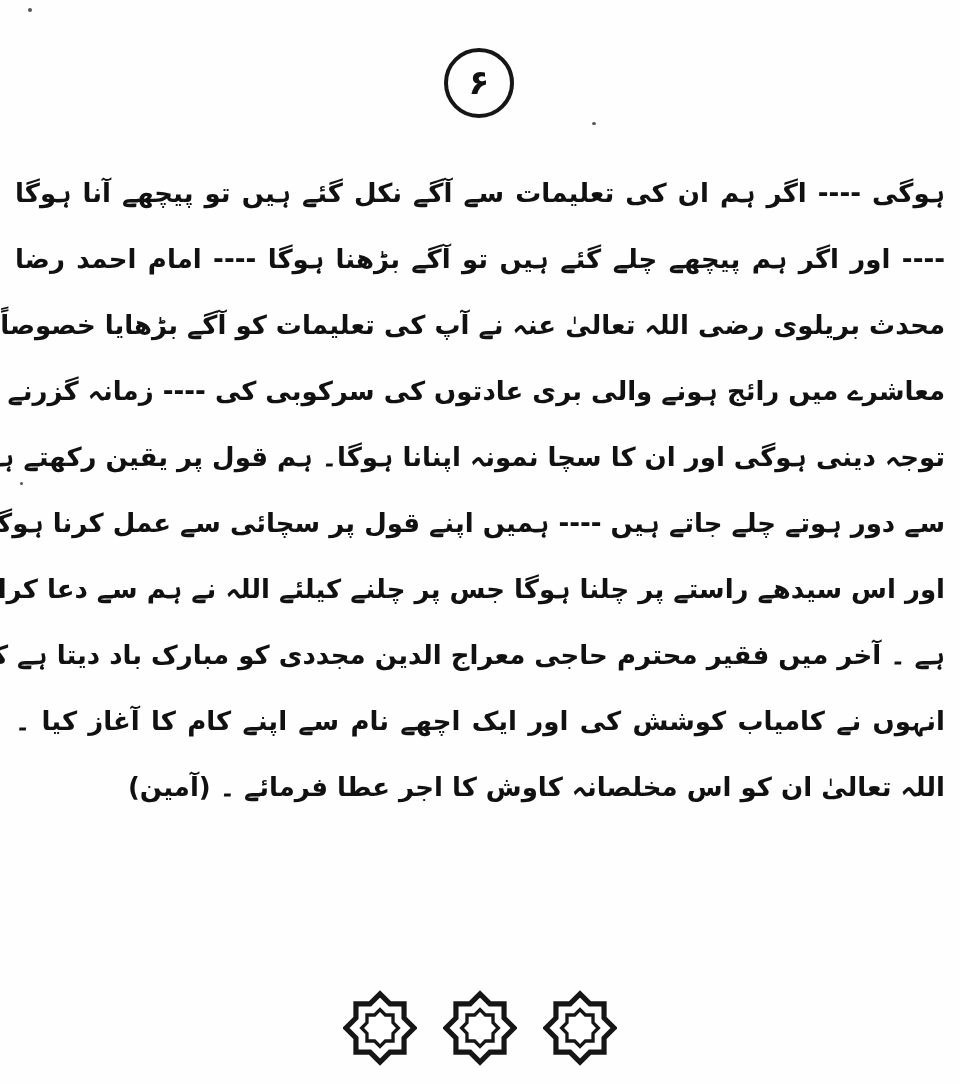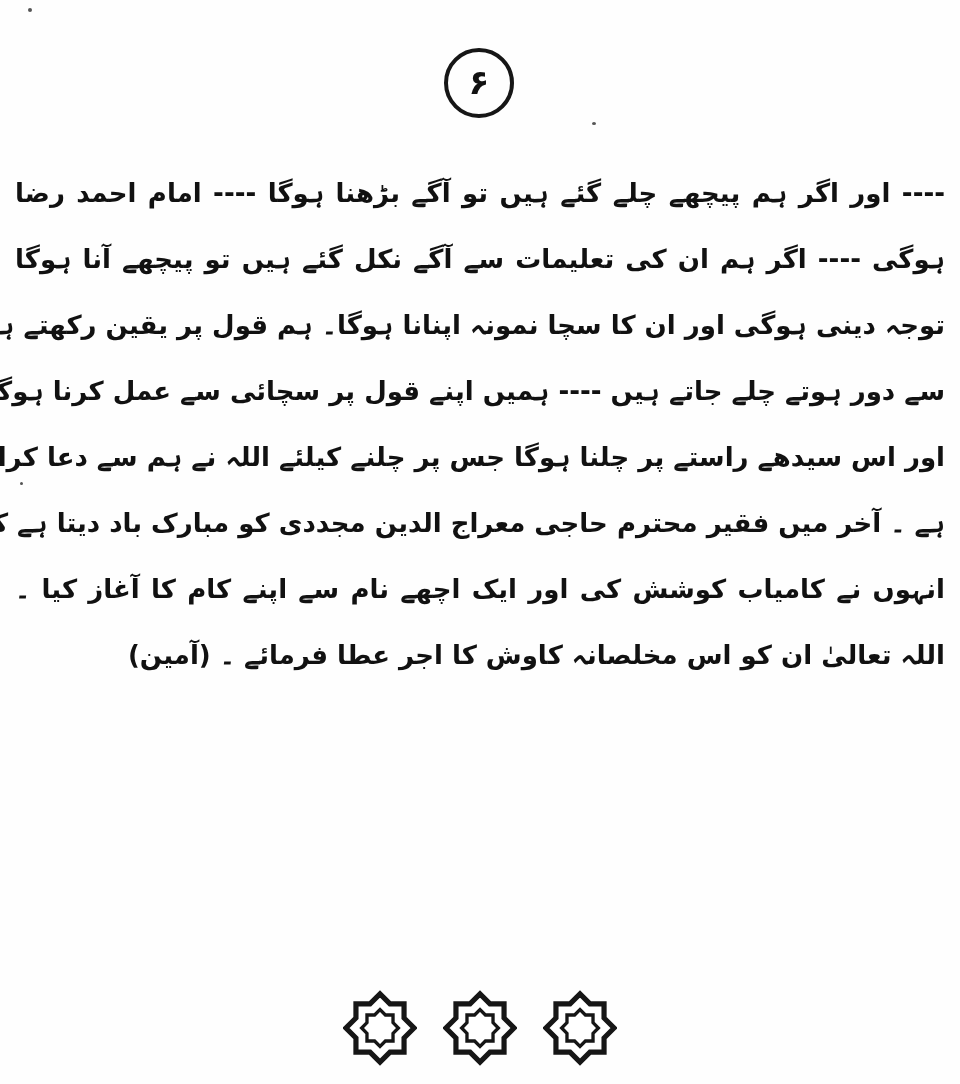--- a/index.html
+++ b/index.html
@@ -92,22 +92,24 @@
 
   <div class="speck s1"></div>
   <div class="speck s2"></div>
   <div class="speck s3"></div>
 
   <div class="page-number-circle">
     <span class="num">۶</span>
   </div>
 
   <div class="text-block" dir="rtl" lang="ur">
+    <div class="line">ہوگی ---- اگر ہم ان کی تعلیمات سے آگے نکل گئے ہیں تو پیچھے آنا ہوگا</div>
     <div class="line">---- اور اگر ہم پیچھے چلے گئے ہیں تو آگے بڑھنا ہوگا ---- امام احمد رضا</div>
-    <div class="line">ہوگی ---- اگر ہم ان کی تعلیمات سے آگے نکل گئے ہیں تو پیچھے آنا ہوگا</div>
+    <div class="line">محدث بریلوی رضی اللہ تعالیٰ عنہ نے آپ کی تعلیمات کو آگے بڑھایا خصوصاً</div>
+    <div class="line">معاشرے میں رائج ہونے والی بری عادتوں کی سرکوبی کی ---- زمانہ گزرنے</div>
     <div class="line">توجہ دینی ہوگی اور ان کا سچا نمونہ اپنانا ہوگا۔ ہم قول پر یقین رکھتے ہیں اور عمل</div>
     <div class="line">سے دور ہوتے چلے جاتے ہیں ---- ہمیں اپنے قول پر سچائی سے عمل کرنا ہوگا</div>
     <div class="line">اور اس سیدھے راستے پر چلنا ہوگا جس پر چلنے کیلئے اللہ نے ہم سے دعا کرائی</div>
     <div class="line">ہے ۔ آخر میں فقیر محترم حاجی معراج الدین مجددی کو مبارک باد دیتا ہے کہ</div>
     <div class="line">انہوں نے کامیاب کوشش کی اور ایک اچھے نام سے اپنے کام کا آغاز کیا ۔</div>
     <div class="line last">اللہ تعالیٰ ان کو اس مخلصانہ کاوش کا اجر عطا فرمائے ۔ (آمین)</div>
   </div>
 
   <div class="ornaments">
     <span class="star">

